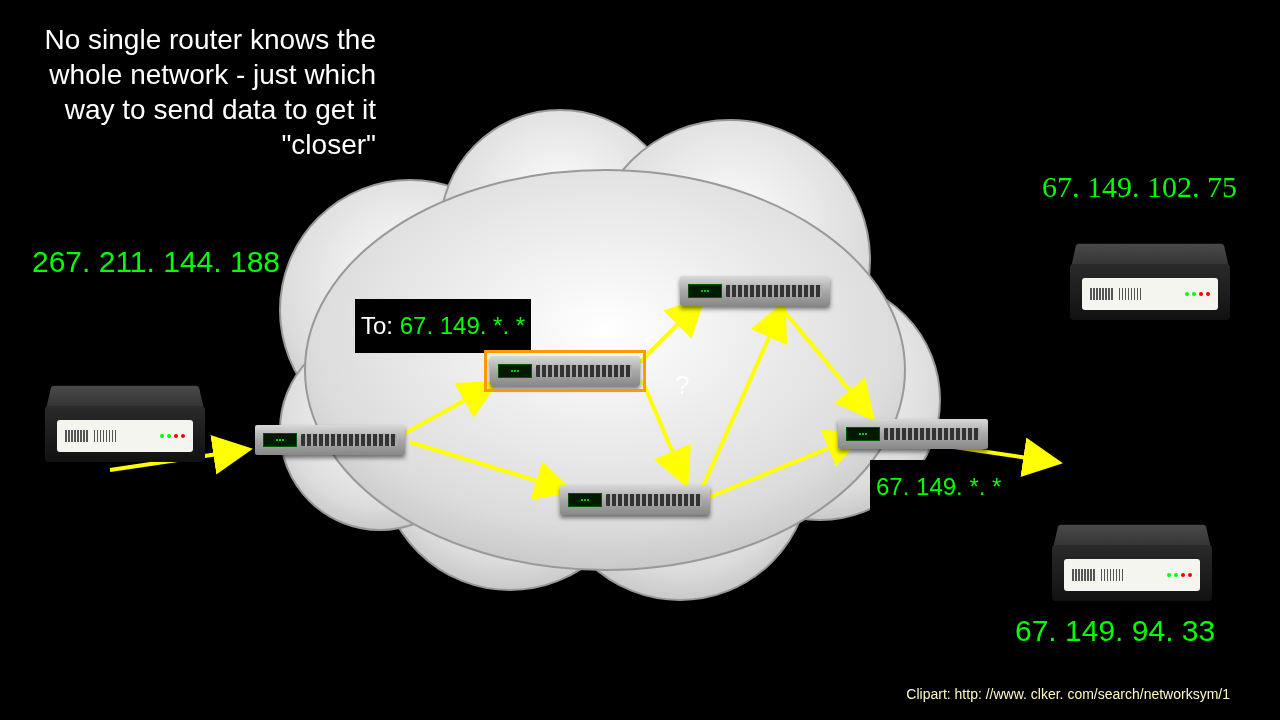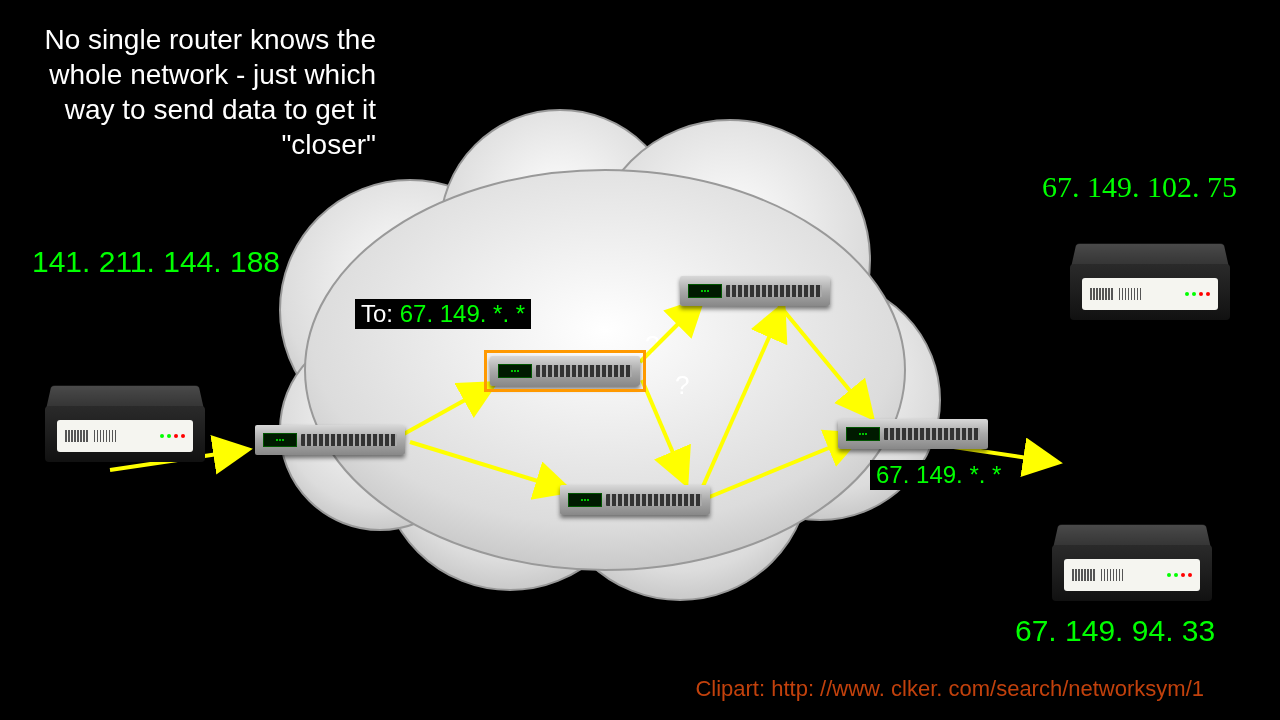--- a/index.html
+++ b/index.html
@@ -24,36 +24,36 @@
   .ip-green {
     position: absolute;
     color: #00ff00;
     font-size: 30px;
     font-weight: normal;
   }
   .routing-label {
     position: absolute;
     background: #000;
     font-size: 24px;
-    padding: 1px 6px;
+    padding: 13px 6px;
     text-align: right;
   }
   .routing-label .white { color: #fff; }
   .routing-label .green { color: #00ff00; }
   .question {
     position: absolute;
     color: #fff;
     font-size: 26px;
   }
   .clipart {
     position: absolute;
     bottom: 18px;
-    right: 76px;
-    color: #c2410c;
-    font-size: 22px;
+    right: 50px;
+    color: #fef9c3;
+    font-size: 14px;
   }
 
   
   .cloud {
     position: absolute;
     left: 260px;
     top: 110px;
     width: 690px;
     height: 480px;
     z-index: 0;
@@ -181,21 +181,21 @@
     <line x1="775" y1="300" x2="870" y2="415"></line>
     <line x1="700" y1="493" x2="782" y2="308"></line>
     <line x1="702" y1="500" x2="858" y2="436"></line>
     <line x1="940" y1="445" x2="1055" y2="462"></line>
   </g>
 </svg>
 
 <div class="title">No single router knows the whole network - just which way to send data to get it "closer"</div>
 
 <div class="ip-green" style="top:170px; left:1042px;font-family:Liberation Serif, serif;">67. 149. 102. 75</div>
-<div class="ip-green" style="top:245px; left:32px;">141. 211. 144. 188</div>
+<div class="ip-green" style="top:245px; left:32px;">267. 211. 144. 188</div>
 <div class="ip-green" style="top:614px; left:1015px;">67. 149. 94. 33</div>
 
 <div class="routing-label" style="top:299px; left:355px;">
   <span class="white">To: </span><span class="green">67. 149. *. *</span>
 </div>
 <div class="routing-label" style="top:460px; left:870px;">
   <span class="green">67. 149. *. *</span>
 </div>
 
 <div class="question" style="top:330px; left:645px;">?</div>

